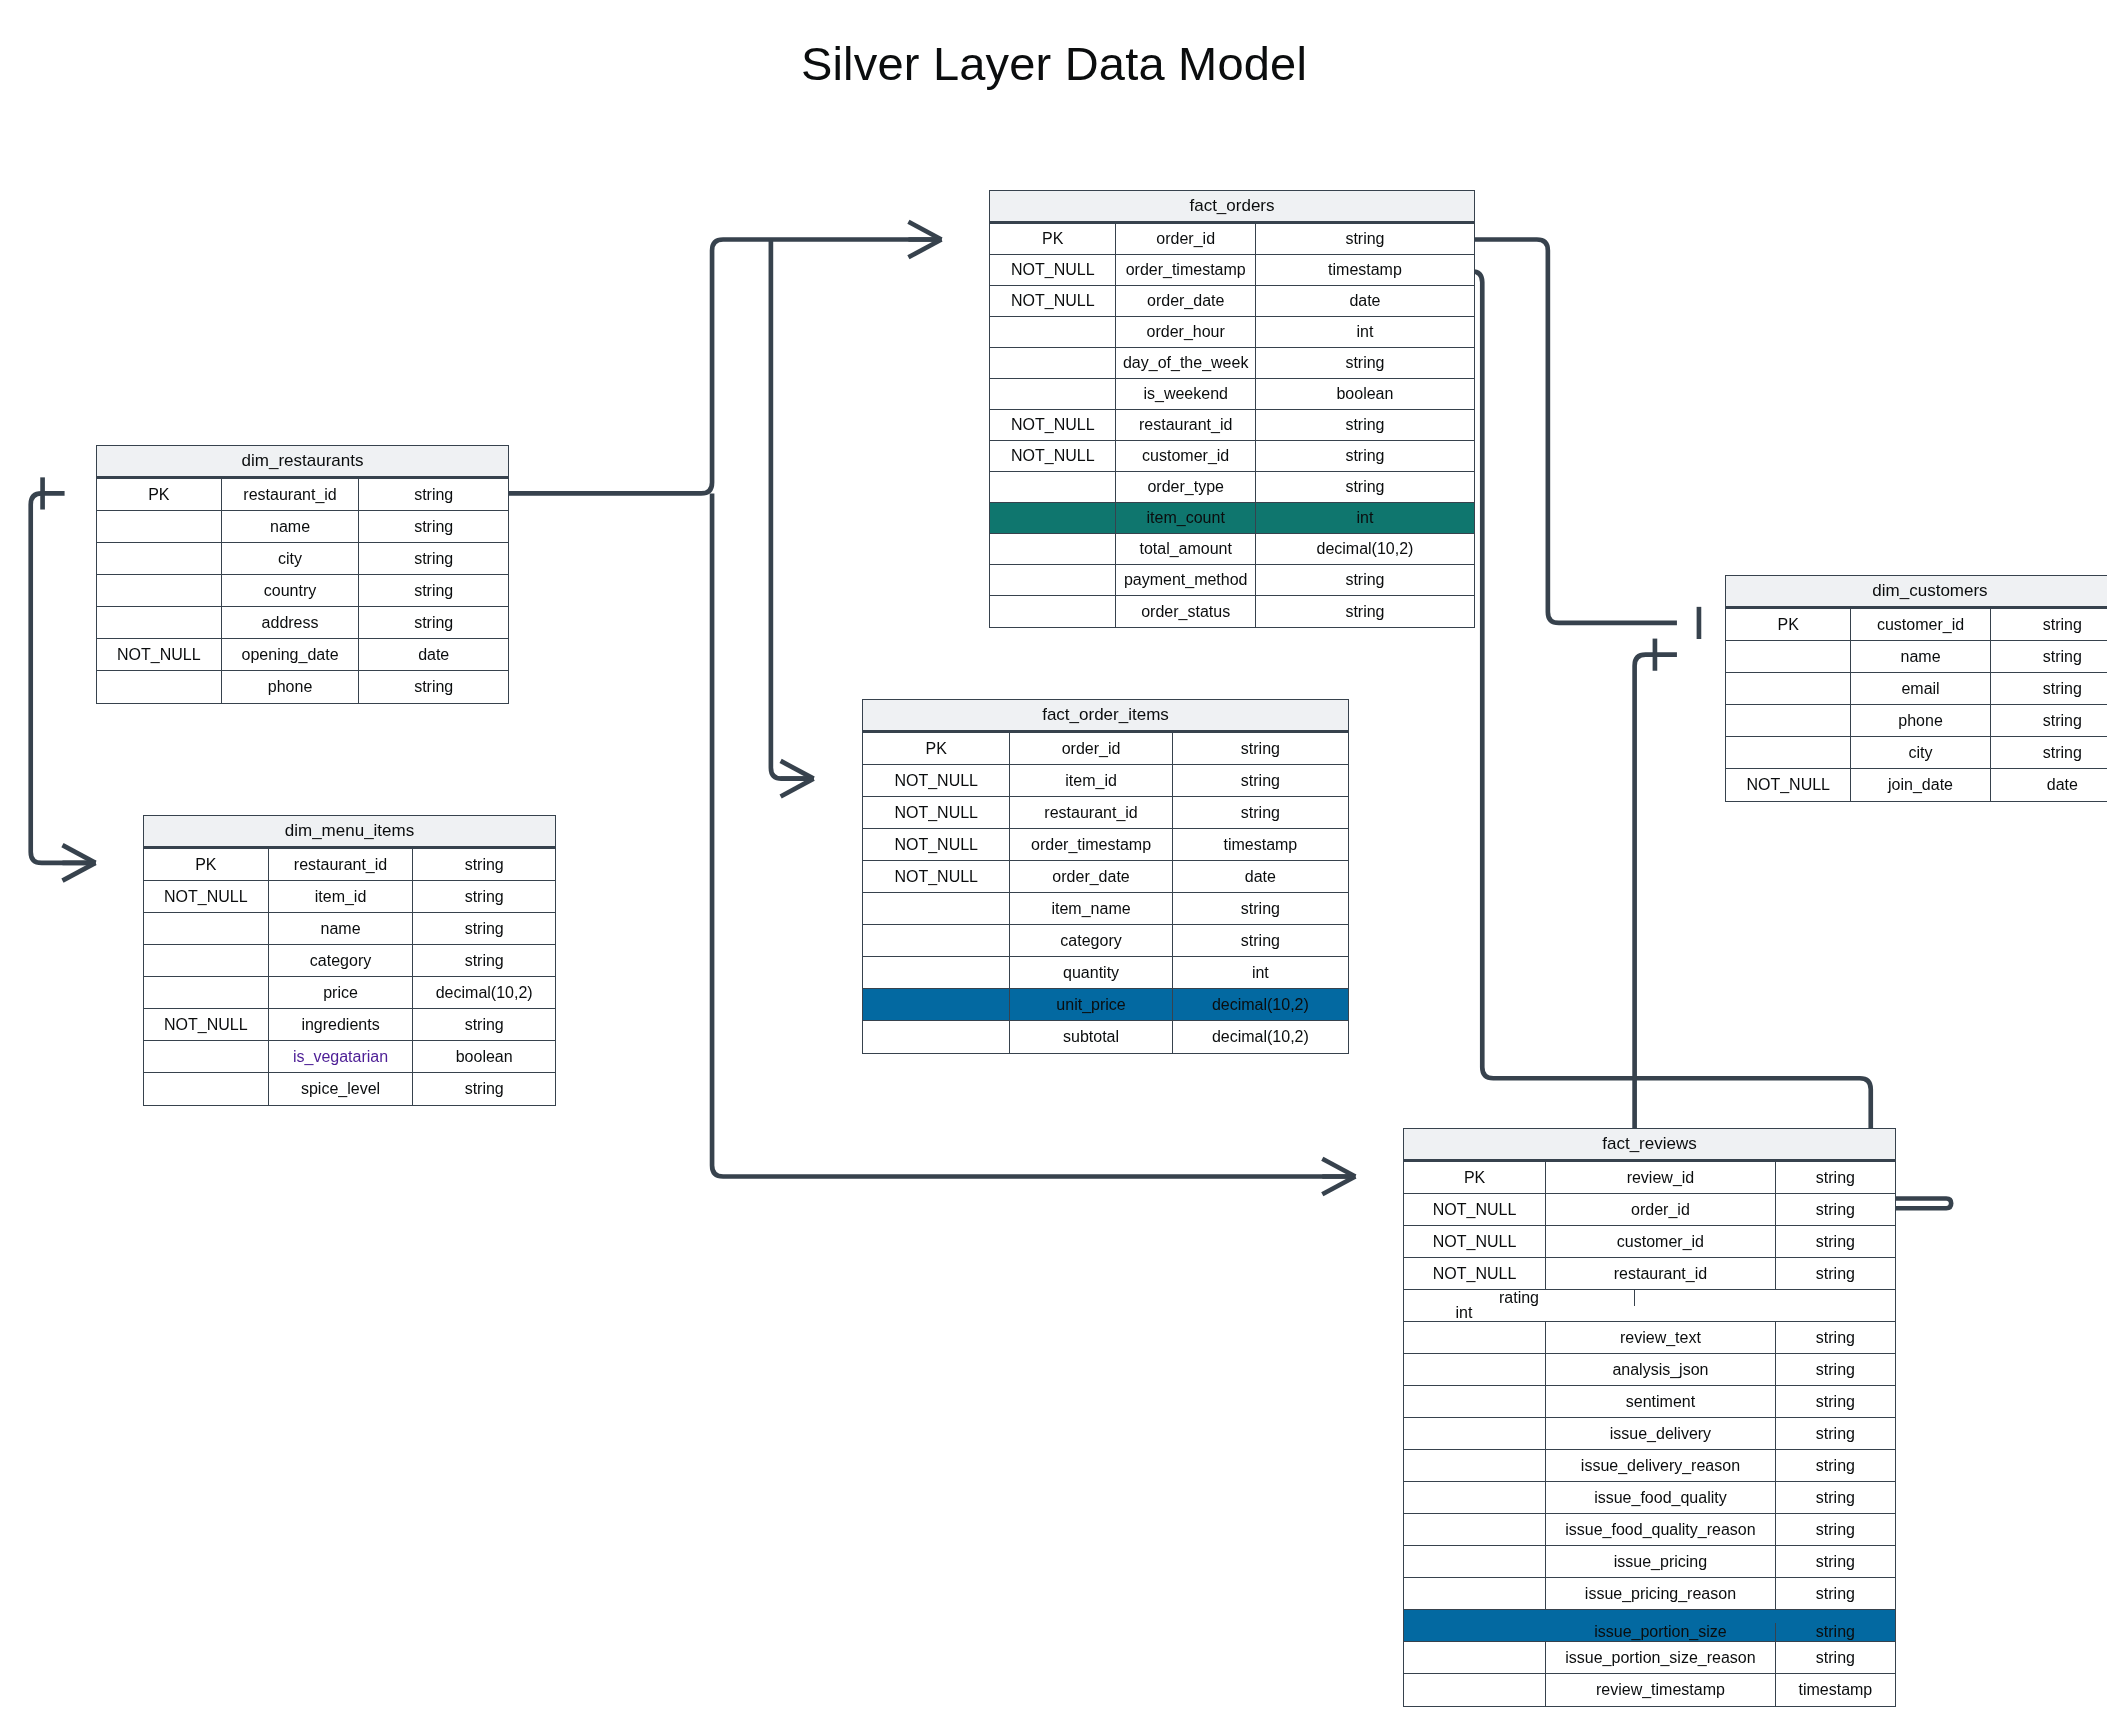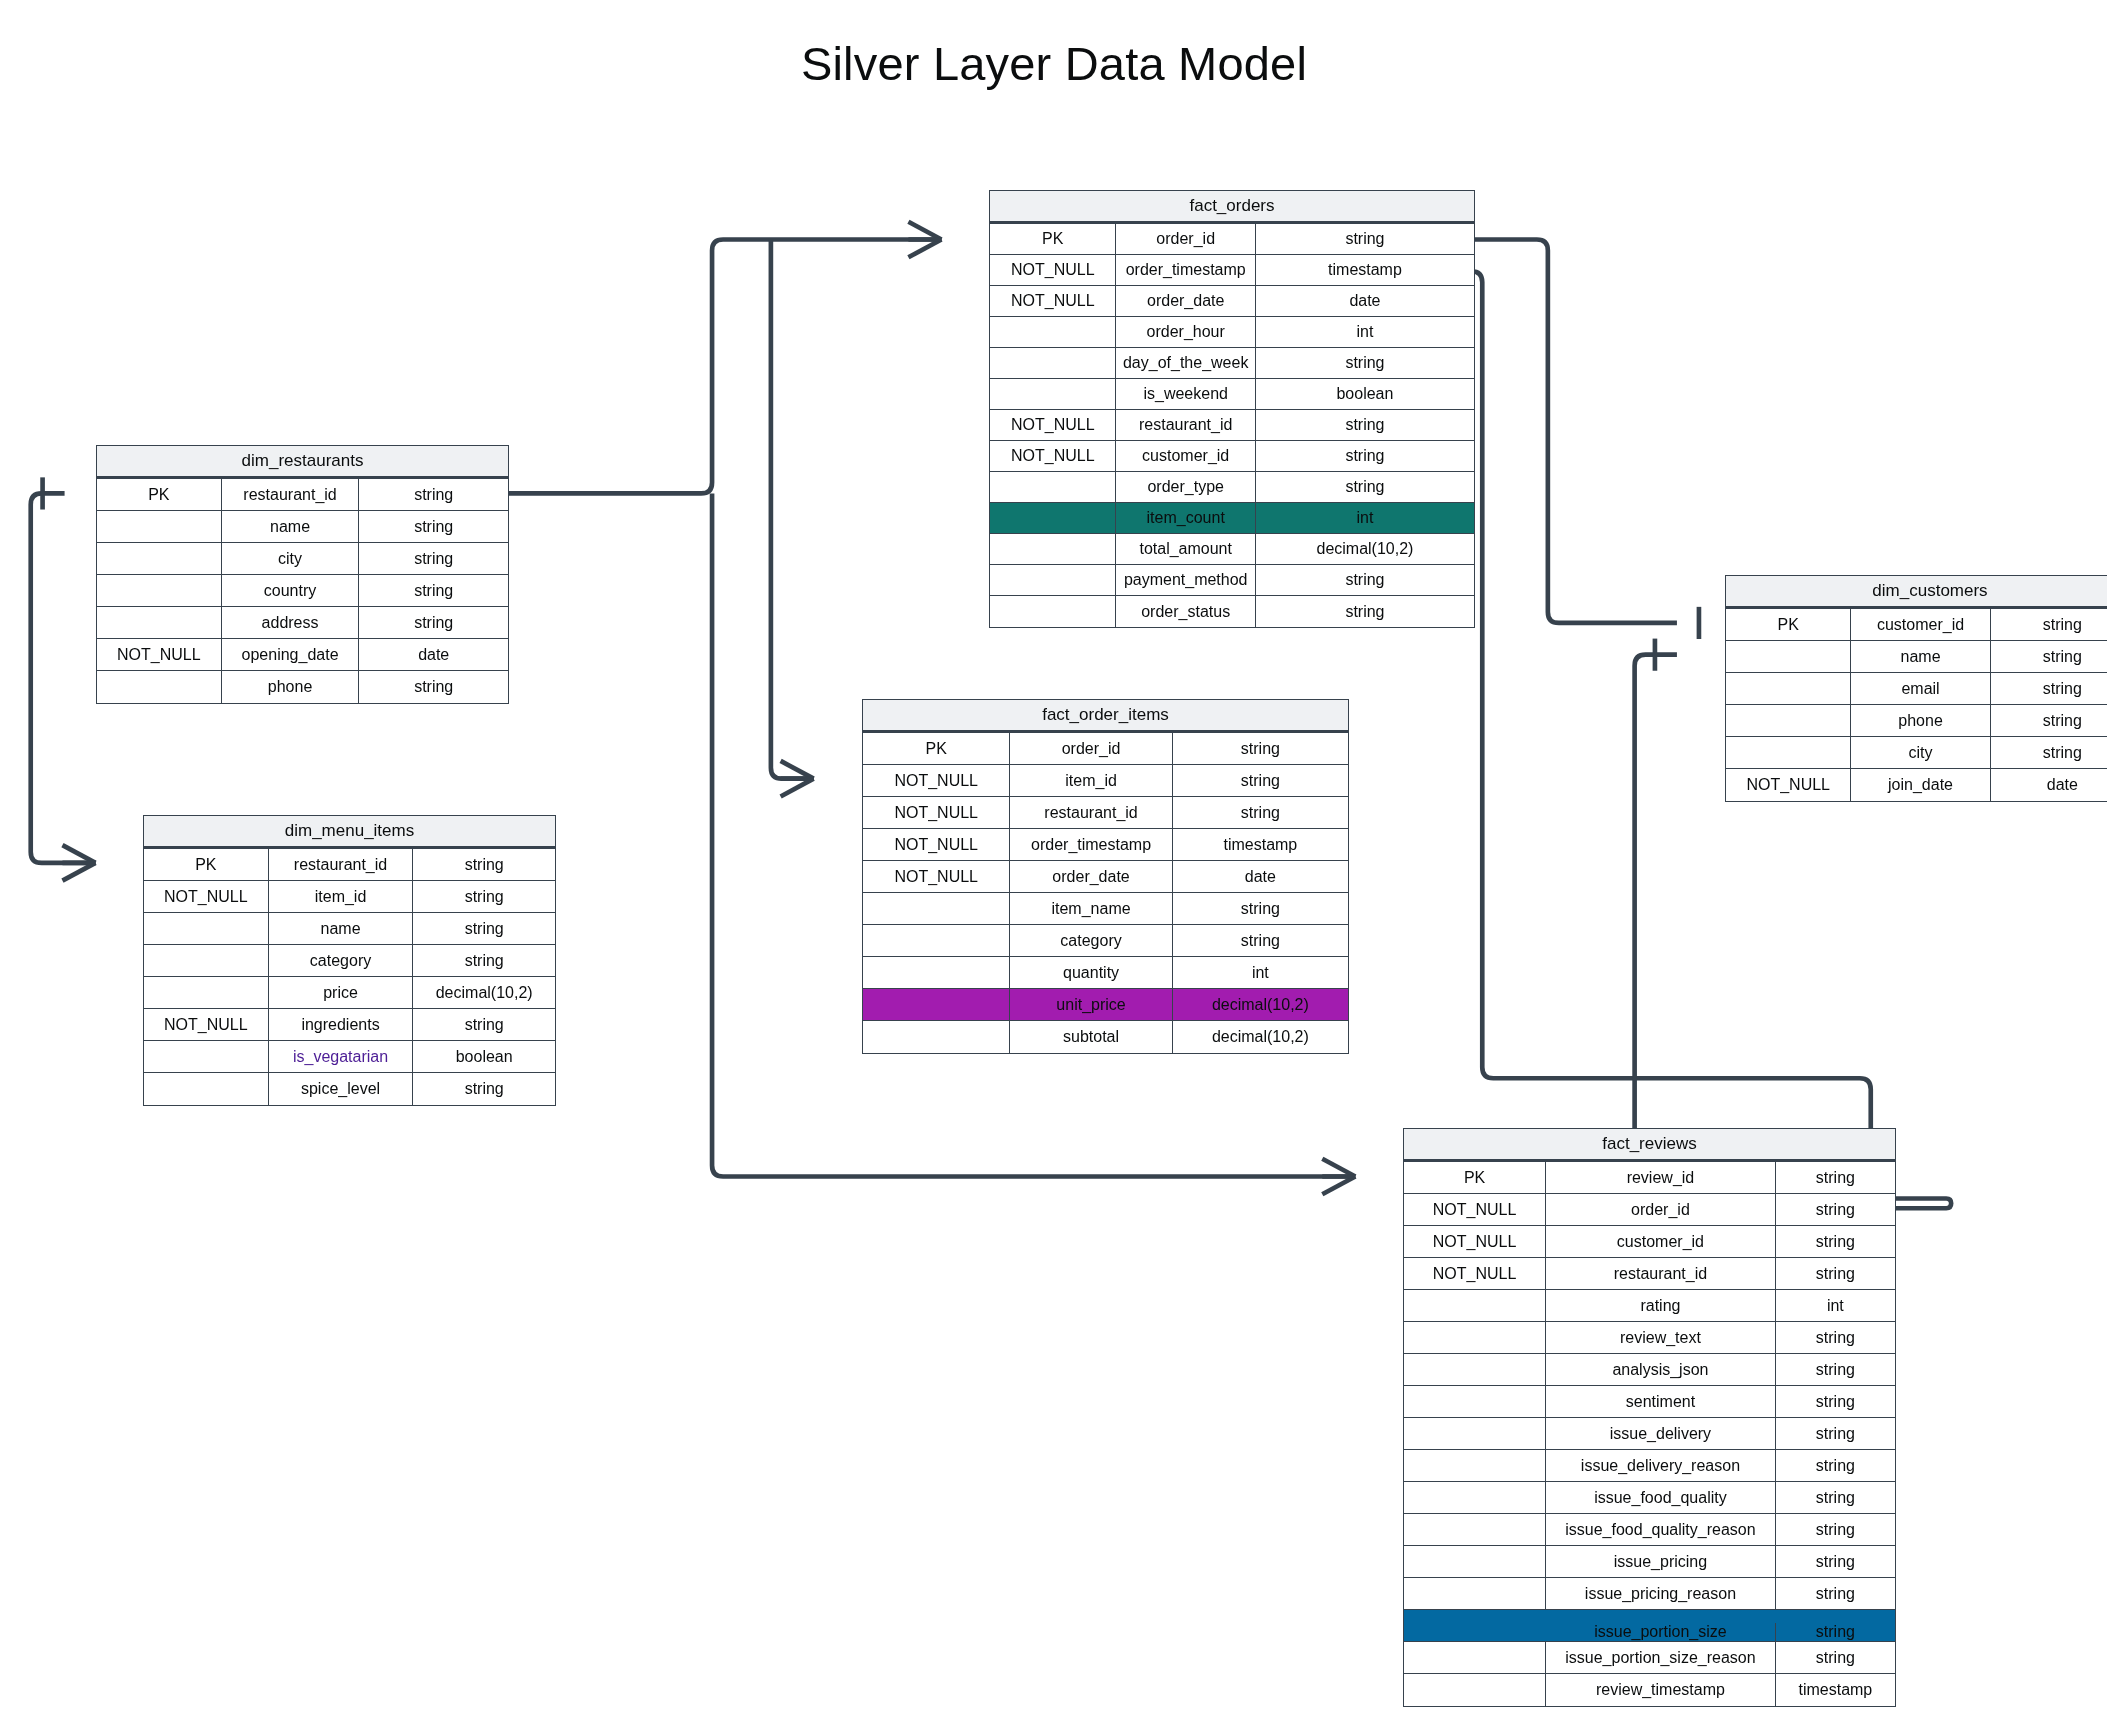--- a/index.html
+++ b/index.html
@@ -302,21 +302,21 @@
         <div class="attr-row" style="height: 32px; border-bottom-color: rgb(55, 66, 77); background: rgb(255, 255, 255);">
           <div class="cell c-key" style="width: 148px; border-right-color: rgb(55, 66, 77); color: rgb(11, 13, 14);"></div>
           <div class="cell c-name" style="width: 163px; border-right-color: rgb(55, 66, 77); color: rgb(11, 13, 14);">category</div>
           <div class="cell c-type" style="width: 176px; color: rgb(11, 13, 14);">string</div>
         </div>
         <div class="attr-row" style="height: 32px; border-bottom-color: rgb(55, 66, 77); background: rgb(255, 255, 255);">
           <div class="cell c-key" style="width: 148px; border-right-color: rgb(55, 66, 77); color: rgb(11, 13, 14);"></div>
           <div class="cell c-name" style="width: 163px; border-right-color: rgb(55, 66, 77); color: rgb(11, 13, 14);">quantity</div>
           <div class="cell c-type" style="width: 176px; color: rgb(11, 13, 14);">int</div>
         </div>
-        <div class="attr-row" style="height: 32px; border-bottom-color: rgb(55, 66, 77); background: #a21caf;">
+        <div class="attr-row" style="height: 32px; border-bottom-color: rgb(55, 66, 77); background: #0369a1;">
           <div class="cell c-key" style="width: 148px; border-right-color: rgb(55, 66, 77); color: rgb(11, 13, 14);"></div>
           <div class="cell c-name" style="width: 163px; border-right-color: rgb(55, 66, 77); color: rgb(11, 13, 14);">unit_price</div>
           <div class="cell c-type" style="width: 176px; color: rgb(11, 13, 14);">decimal(10,2)</div>
         </div>
         <div class="attr-row" style="height: 32px; border-bottom-color: rgb(55, 66, 77); background: rgb(255, 255, 255);">
           <div class="cell c-key" style="width: 148px; border-right-color: rgb(55, 66, 77); color: rgb(11, 13, 14);"></div>
           <div class="cell c-name" style="width: 163px; border-right-color: rgb(55, 66, 77); color: rgb(11, 13, 14);">subtotal</div>
           <div class="cell c-type" style="width: 176px; color: rgb(11, 13, 14);">decimal(10,2)</div>
         </div>
       </div>
@@ -368,21 +368,21 @@
         <div class="attr-row" style="height: 32px; border-bottom-color: rgb(55, 66, 77); background: rgb(255, 255, 255);">
           <div class="cell c-key" style="width: 143px; border-right-color: rgb(55, 66, 77); color: rgb(11, 13, 14);">NOT_NULL</div>
           <div class="cell c-name" style="width: 231px; border-right-color: rgb(55, 66, 77); color: rgb(11, 13, 14);">customer_id</div>
           <div class="cell c-type" style="width: 120px; color: rgb(11, 13, 14);">string</div>
         </div>
         <div class="attr-row" style="height: 32px; border-bottom-color: rgb(55, 66, 77); background: rgb(255, 255, 255);">
           <div class="cell c-key" style="width: 143px; border-right-color: rgb(55, 66, 77); color: rgb(11, 13, 14);">NOT_NULL</div>
           <div class="cell c-name" style="width: 231px; border-right-color: rgb(55, 66, 77); color: rgb(11, 13, 14);">restaurant_id</div>
           <div class="cell c-type" style="width: 120px; color: rgb(11, 13, 14);">string</div>
         </div>
-        <div class="attr-row" style="height: 32px; border-bottom-color: rgb(55, 66, 77); background: rgb(255, 255, 255);">
+        <div class="attr-row" style="height: 32px; border-bottom-color: rgb(55, 66, 77); background: rgb(255, 255, 255); flex-direction: column;">
           <div class="cell c-key" style="width: 143px; border-right-color: rgb(55, 66, 77); color: rgb(11, 13, 14);"></div>
           <div class="cell c-name" style="width: 231px; border-right-color: rgb(55, 66, 77); color: rgb(11, 13, 14);">rating</div>
           <div class="cell c-type" style="width: 120px; color: rgb(11, 13, 14);">int</div>
         </div>
         <div class="attr-row" style="height: 32px; border-bottom-color: rgb(55, 66, 77); background: rgb(255, 255, 255);">
           <div class="cell c-key" style="width: 143px; border-right-color: rgb(55, 66, 77); color: rgb(11, 13, 14);"></div>
           <div class="cell c-name" style="width: 231px; border-right-color: rgb(55, 66, 77); color: rgb(11, 13, 14);">review_text</div>
           <div class="cell c-type" style="width: 120px; color: rgb(11, 13, 14);">string</div>
         </div>
         <div class="attr-row" style="height: 32px; border-bottom-color: rgb(55, 66, 77); background: rgb(255, 255, 255);">

